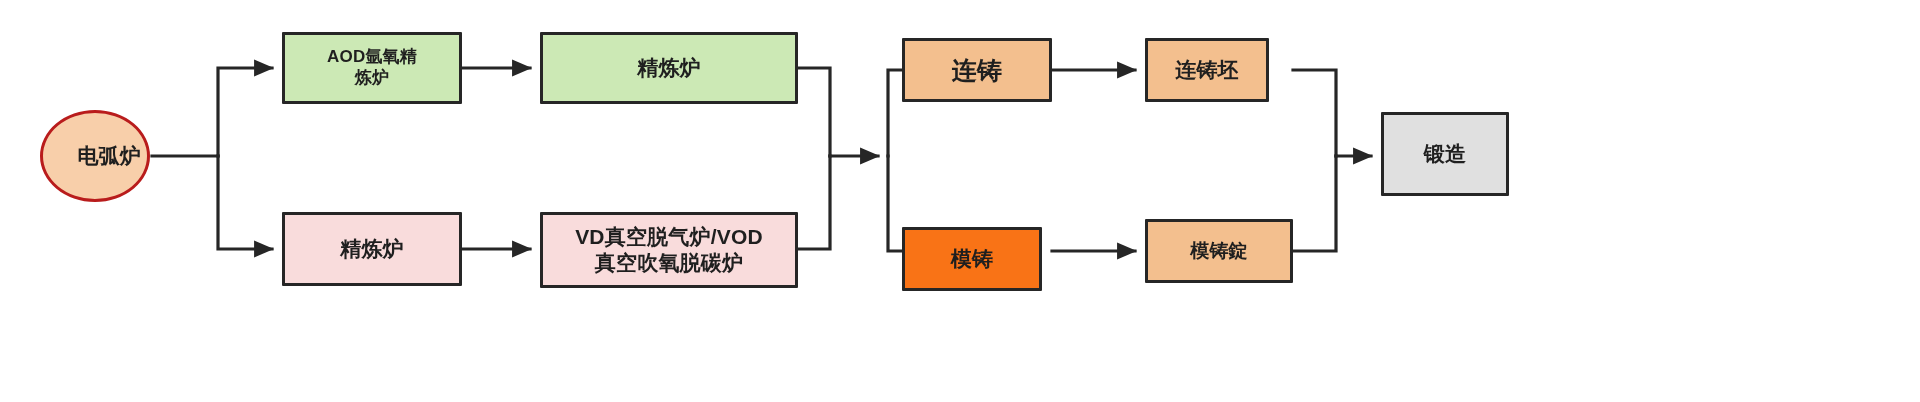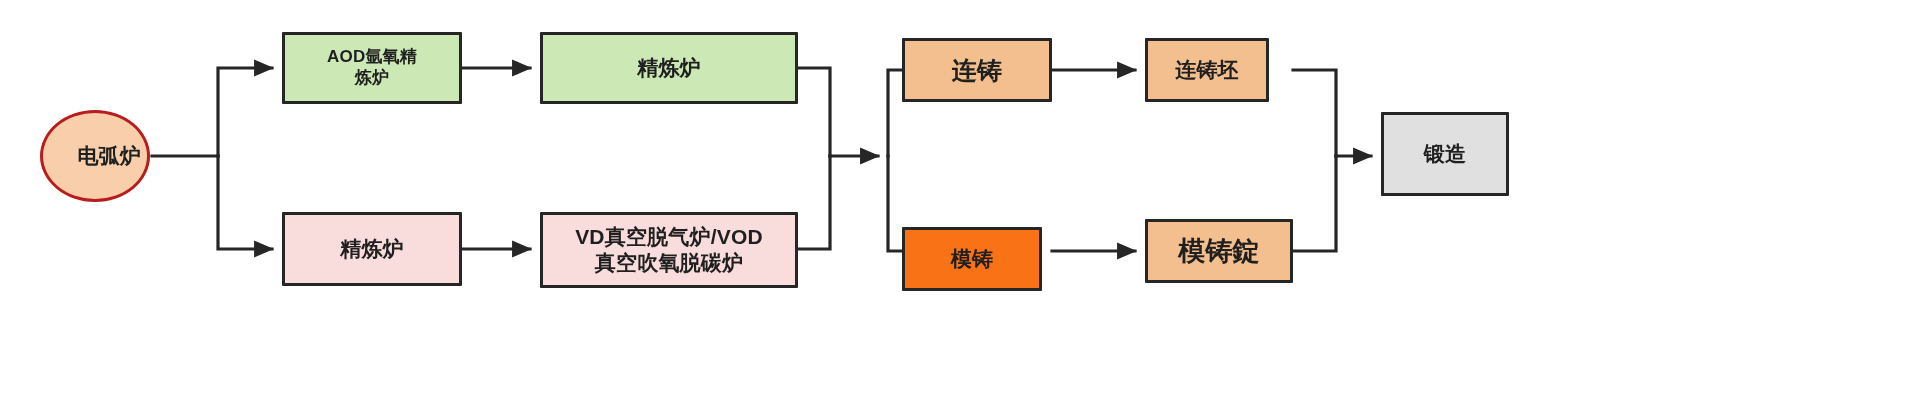--- a/index.html
+++ b/index.html
@@ -101,21 +101,21 @@
       </div>
       <div class="node rect" style="left: 902px; top: 38px; width: 150px; height: 64px; background: rgb(243, 191, 142); font-size: 25px;">
         <span class="label">连铸</span>
       </div>
       <div class="node rect" style="left: 1145px; top: 38px; width: 124px; height: 64px; background: rgb(243, 191, 142); font-size: 21px;">
         <span class="label">连铸坯</span>
       </div>
       <div class="node rect" style="left: 902px; top: 219px; width: 140px; height: 64px; background: #f97316; font-size: 21px; margin-top: 8px;">
         <span class="label">模铸</span>
       </div>
-      <div class="node rect" style="left: 1145px; top: 219px; width: 148px; height: 64px; background: rgb(243, 191, 142); font-size: 27px;">
+      <div class="node rect" style="left: 1145px; top: 219px; width: 148px; height: 64px; background: rgb(243, 191, 142); font-size: 19px;">
         <span class="label">模铸錠</span>
       </div>
       <div class="node rect" style="left: 1381px; top: 112px; width: 128px; height: 84px; background: rgb(224, 224, 224); font-size: 21px;">
         <span class="label">锻造</span>
       </div>
     </div>
 
 </div>
 
 </body></html>

